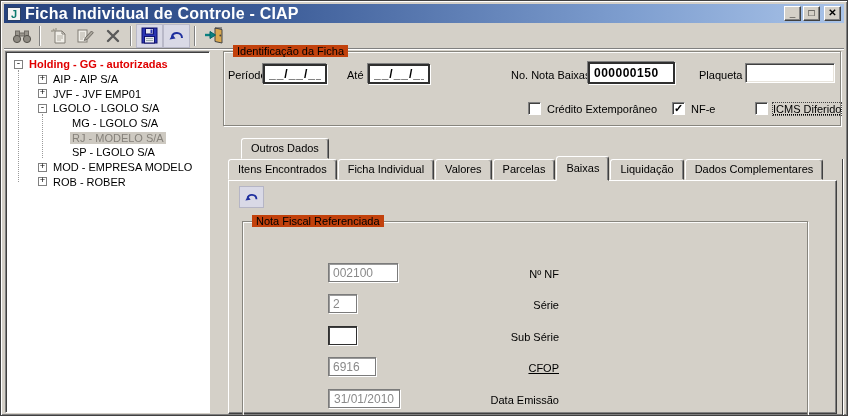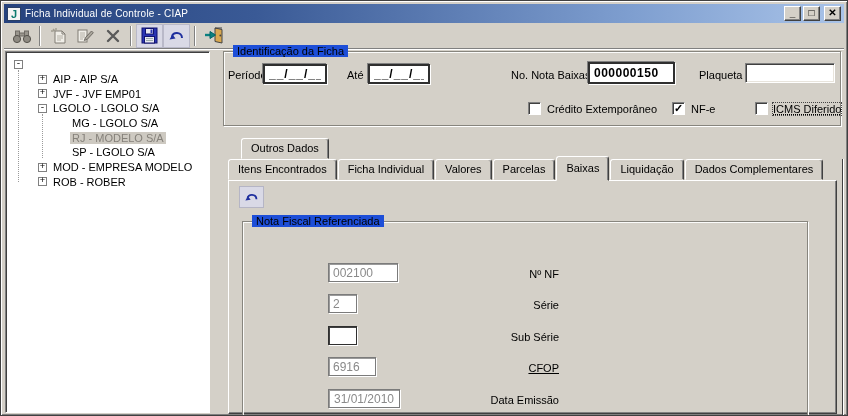--- a/index.html
+++ b/index.html
@@ -16,21 +16,21 @@
   .titlebar {
     position:absolute; left:3px; top:3px; right:3px; height:19px;
     background:linear-gradient(to right,#26427d,#3a5a96 30%,#7f9fd0 75%,#a9c3e8);
     display:flex; align-items:center; padding:0 3px;
   }
   .app-icon {
     width:14px; height:14px; background:#f4f4f4; border:1px solid #2a3f66;
     color:#0d7a6e; font-weight:bold; font-size:11px; line-height:12px;
     text-align:center; margin-right:4px;
   }
-  .title-text { color:#fff; font-weight:normal; font-size:10px; letter-spacing:.2px; flex:1; }
+  .title-text { color:#fff; font-weight:bold; font-size:16px; letter-spacing:.2px; flex:1; }
   .winbtn {
     width:17px; height:15px; background:#d4d0c8; margin-left:2px;
     border:1px solid; border-color:#fff #404040 #404040 #fff;
     box-shadow: inset -1px -1px 0 #808080;
     font-size:10px; font-weight:bold; line-height:12px; text-align:center; cursor:default;
   }
   .winbtn.close { margin-left:4px; }
 
   
   .toolbar {
@@ -61,21 +61,21 @@
   .tree-label { padding:0 2px; }
   .tree-label.selected { background:#cdc9c1; color:#85817a; }
   .tree-vline { position:absolute; border-left:1px dotted #9a9a9a; width:0; }
 
   
   .groupbox {
     position:absolute; border:1px solid #87857e;
     box-shadow: inset 1px 1px 0 rgba(255,255,255,.9), 1px 1px 0 #fff;
   }
   .groupbox-label {
-    position:absolute; top:-7px; left:9px; background:#1d4ed8; padding:0 4px; font-size:11px;
+    position:absolute; top:-7px; left:9px; background:#c2410c; padding:0 4px; font-size:11px;
   }
 
   
   .edit {
     position:absolute; background:#fff; border:1px solid; height:20px;
     border-color:#808080 #fff #fff #808080;
     box-shadow: inset 1px 1px 0 #404040, inset -1px -1px 0 #e8e4dc;
     font-family:"Liberation Sans",sans-serif; font-size:12px; padding:2px 4px; color:#000; outline:none;
   }
   .edit.bold-border {
@@ -211,20 +211,21 @@
       </span>
     </div>
   </div>
 
   <div class="tree-panel">
     <div class="tree-vline" style="left:12px; top:18px; height:112px;"></div>
     <div class="tree-vline" style="left:36px; top:62px; height:44px;"></div>
 
     <div class="tree-row lv0">
       <div class="tree-glyph">-</div>
+      <span class="tree-label root-label">Holding -  GG -  autorizadas</span>
     </div>
     <div class="tree-row lv1">
       <div class="tree-glyph">+</div>
       <span class="tree-label">AIP - AIP S/A</span>
     </div>
     <div class="tree-row lv1">
       <div class="tree-glyph">+</div>
       <span class="tree-label">JVF - JVF  EMP01</span>
     </div>
     <div class="tree-row lv1">

